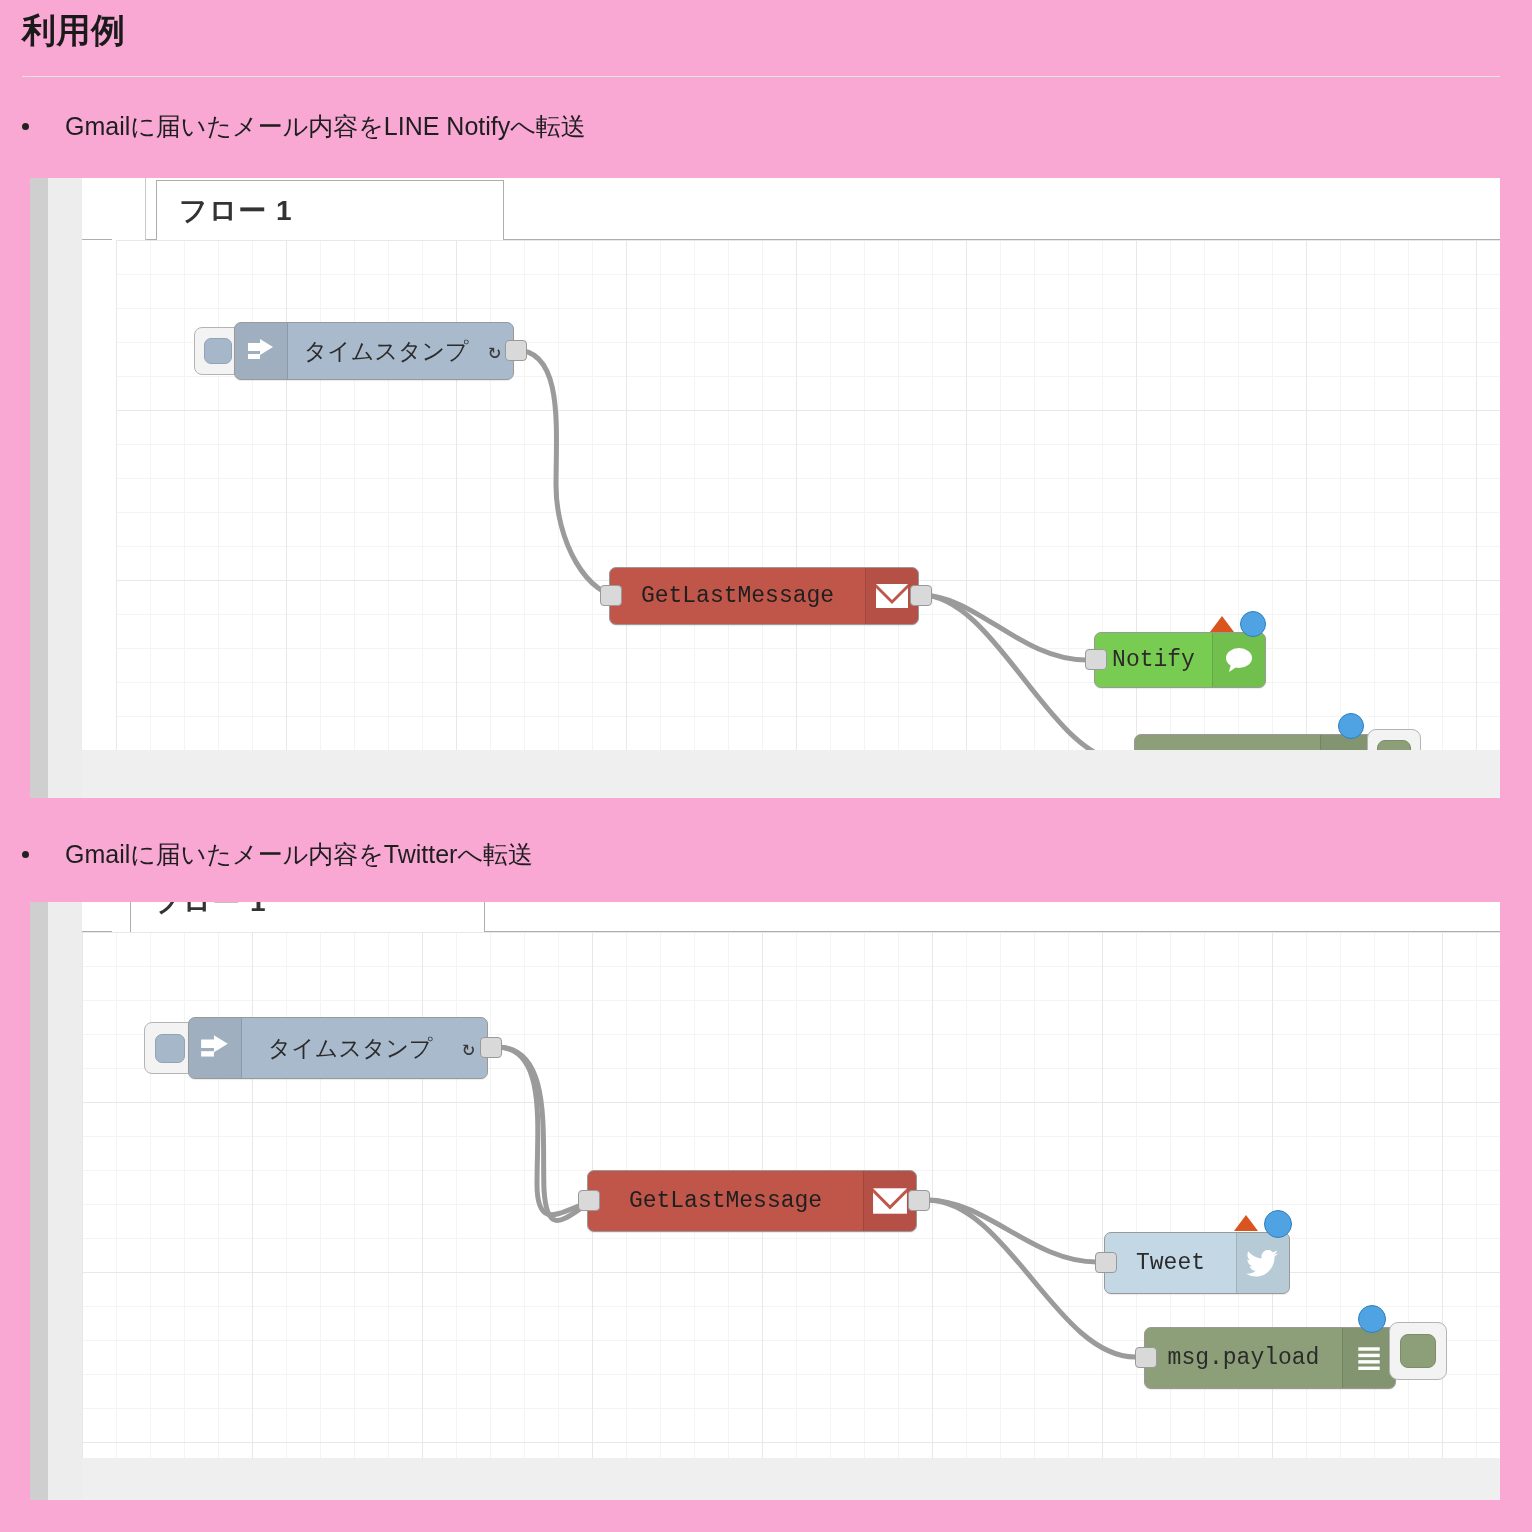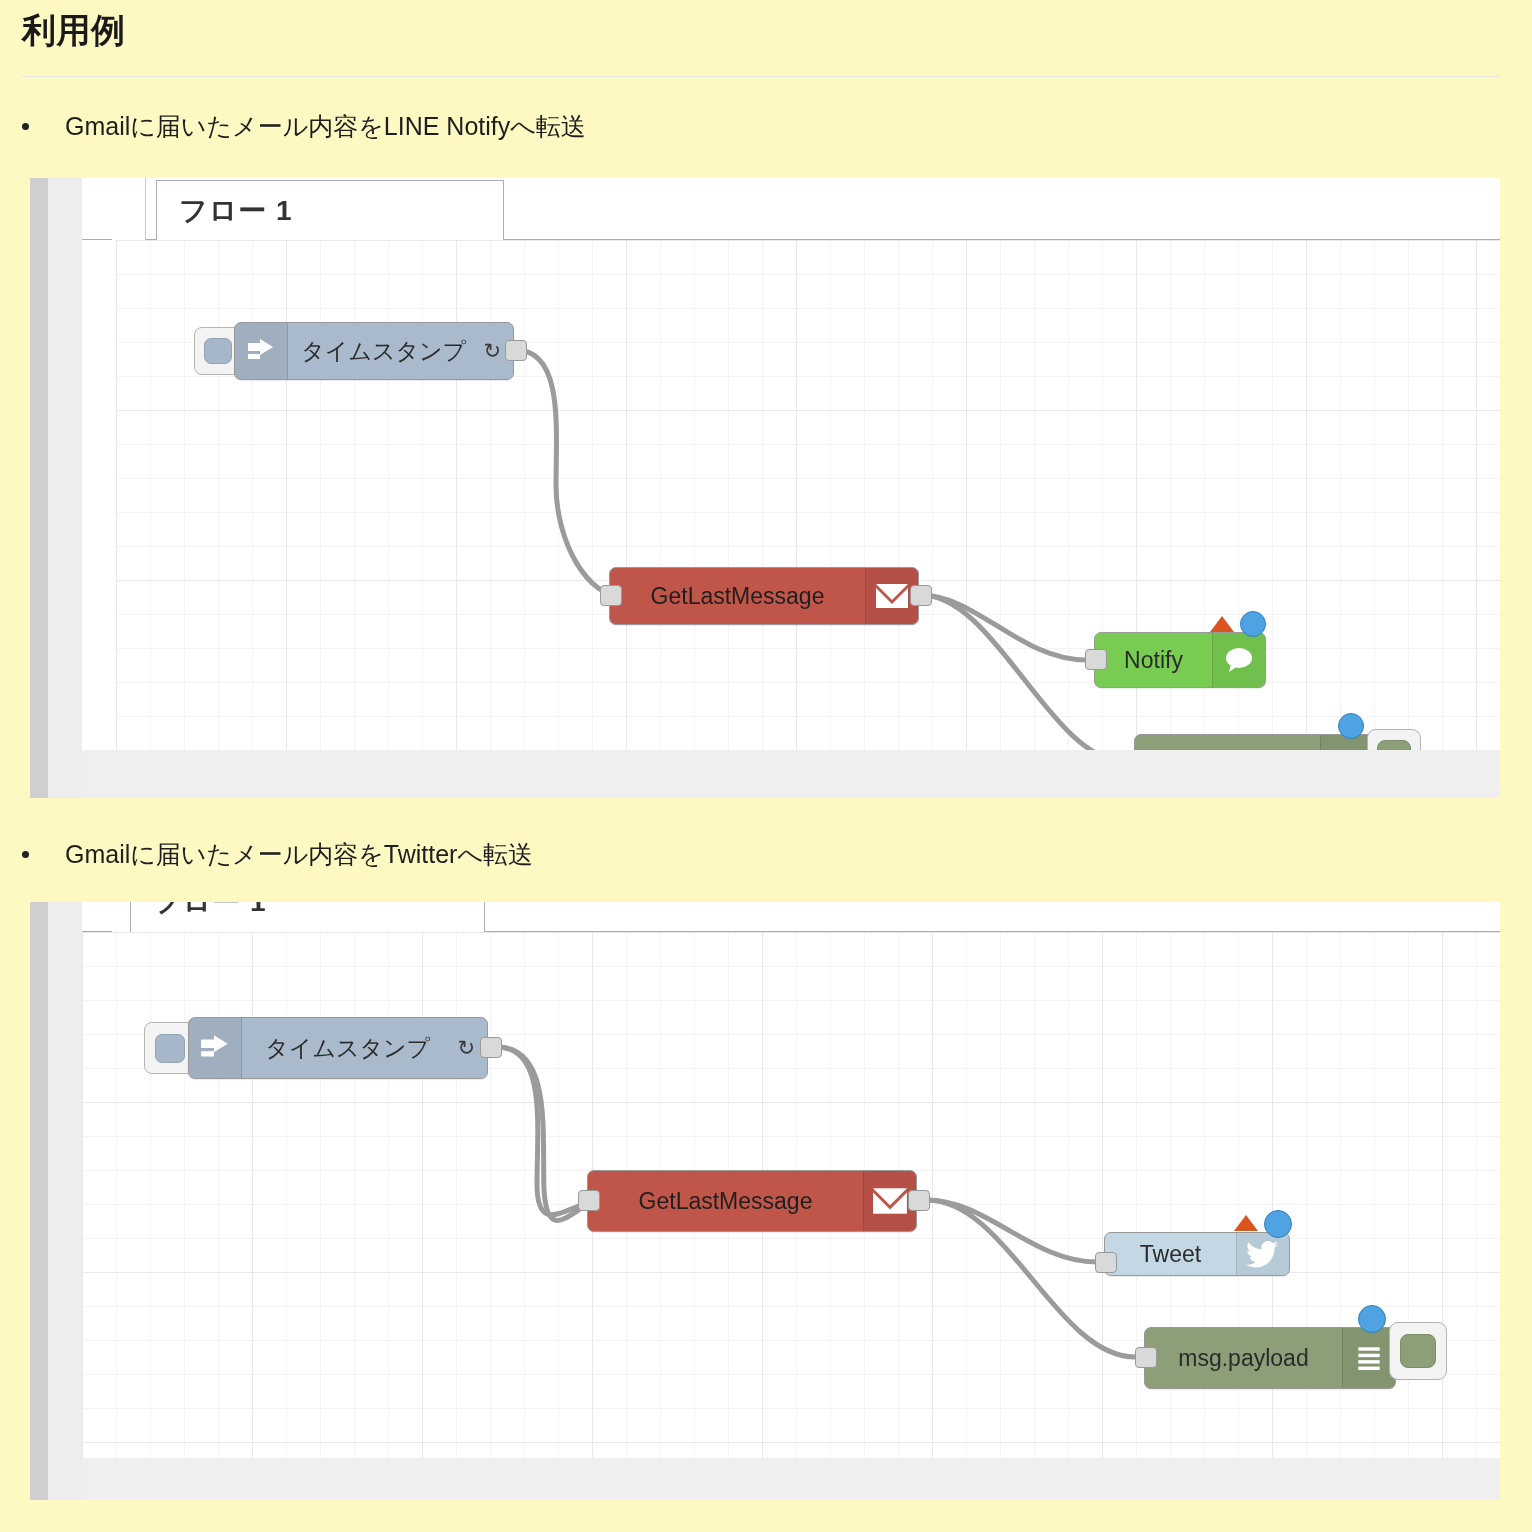--- a/index.html
+++ b/index.html
@@ -5,21 +5,21 @@
   html, body {
     margin: 0; padding: 0;
     background: #ffffff;
     font-family: "Liberation Sans", sans-serif;
   }
   #page {
     position: relative;
     width: 1532px;
     height: 1532px;
     overflow: hidden;
-    background: #fef9c3;
+    background: #f9a8d4;
   }
 
   
   .page-title {
     position: absolute;
     left: 22px; top: 8px;
     font-size: 34px;
     font-weight: bold;
     color: #1a1a1a;
     letter-spacing: 0.5px;
@@ -111,20 +111,21 @@
   .canvas {
     position: absolute;
     background-color: #ffffff;
     background-image:
       linear-gradient(to right, #e8e8e8 1px, transparent 1px),
       linear-gradient(to bottom, #e8e8e8 1px, transparent 1px),
       linear-gradient(to right, #f4f4f4 1px, transparent 1px),
       linear-gradient(to bottom, #f4f4f4 1px, transparent 1px);
     background-size: 170px 170px, 170px 170px, 34px 34px, 34px 34px;
     overflow: hidden;
+    font-family: Liberation Mono, monospace;
   }
 
   
   .node {
     position: absolute;
     box-sizing: border-box;
     border: 1px solid #999999;
     border-radius: 7px;
     display: flex;
     align-items: center;
@@ -373,21 +374,21 @@
         <span class="node-icon-box">
           <svg width="36" height="30" viewBox="0 0 34 28">
             <rect x="1" y="2" width="32" height="24" fill="#ffffff"></rect>
             <path d="M1,2 L17,18 L33,2 L33,6 L17,22 L1,6 Z" fill="#c0564a"></path>
           </svg>
         </span>
       </div>
       <div class="port" style="left:496px; top:258px;"></div>
       <div class="port" style="left:826px; top:258px;"></div>
 
-      <div class="node" style="left:1022px; top:300px; width:186px; height:44px; background:#c3d8e4;justify-content:flex-end;">
+      <div class="node" style="left:1022px; top:300px; width:186px; height:62px; background:#c3d8e4;justify-content:flex-end;">
         <span class="node-label">Tweet</span>
         <span class="node-icon-box">
           <svg width="34" height="30" viewBox="0 0 34 30">
             <path d="M32,5.2 C30.8,5.8 29.5,6.2 28.1,6.4 C29.5,5.5 30.6,4.1 31.1,2.5
                      C29.8,3.3 28.3,3.9 26.8,4.2 C25.6,2.9 23.9,2.1 22,2.1
                      C18.4,2.1 15.5,5.1 15.5,8.8 C15.5,9.3 15.6,9.8 15.7,10.3
                      C10.3,10 5.5,7.3 2.3,3.2 C1.7,4.2 1.4,5.4 1.4,6.7
                      C1.4,9 2.5,11.1 4.3,12.3 C3.2,12.3 2.2,12 1.4,11.5
                      L1.4,11.6 C1.4,14.8 3.6,17.5 6.5,18.1 C6,18.3 5.4,18.4 4.8,18.4
                      C4.4,18.4 4,18.3 3.6,18.3 C4.4,20.9 6.8,22.8 9.6,22.9

